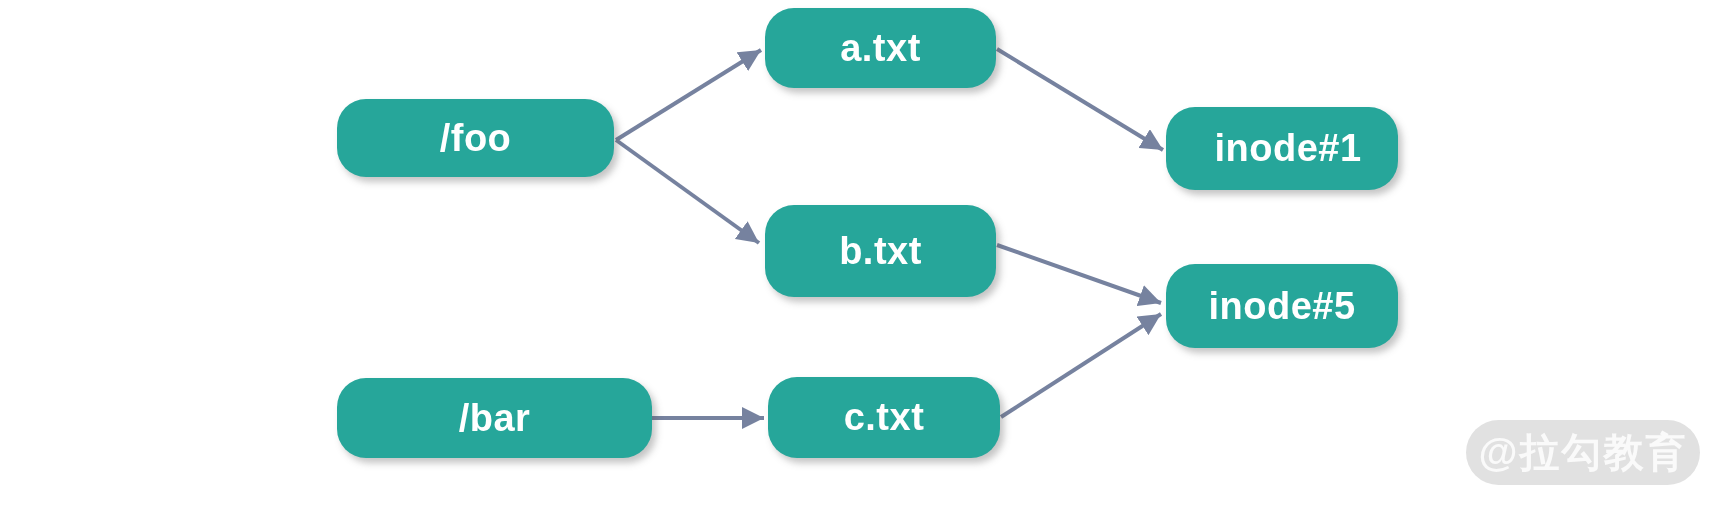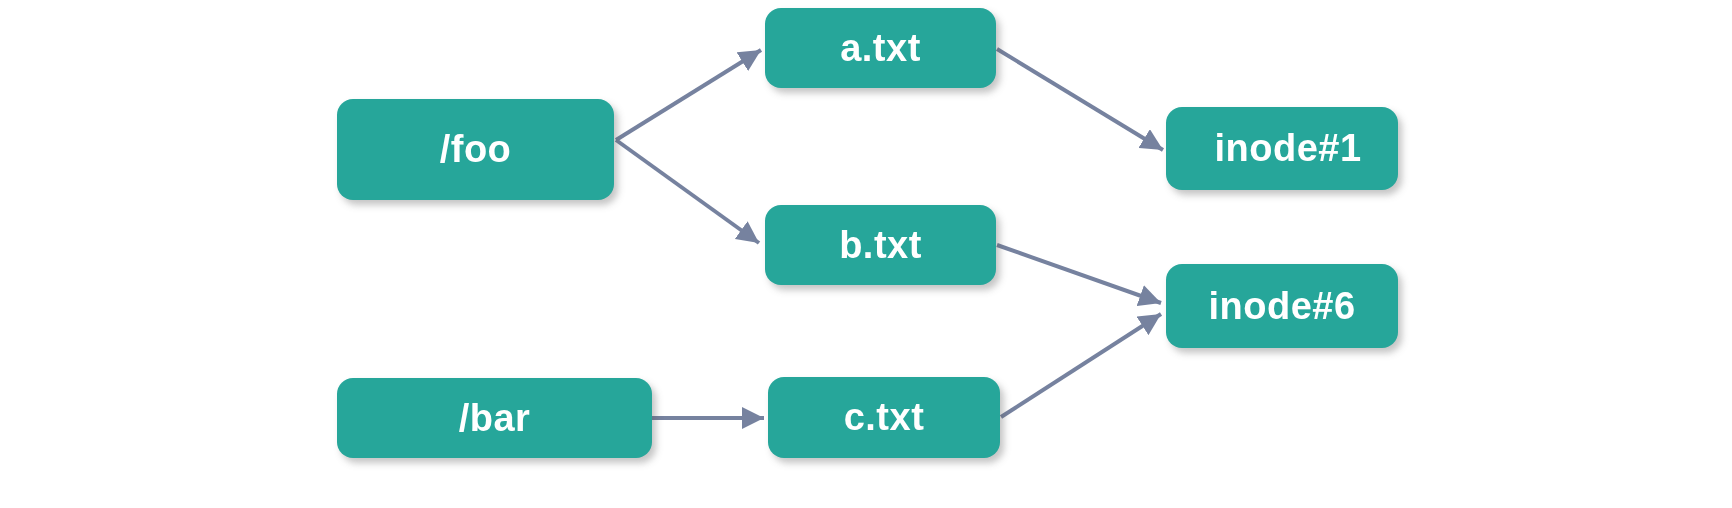--- a/index.html
+++ b/index.html
@@ -23,21 +23,21 @@
     height: 100%;
     display: block;
   }
   .node {
     position: absolute;
     display: flex;
     align-items: center;
     justify-content: center;
     background: var(--node-fill, #26a69a);
     color: var(--node-text, #ffffff);
-    border-radius: 16px;
+    border-radius: 29px;
     font-size: 38px;
     font-weight: bold;
     letter-spacing: 0.5px;
     box-shadow: 4px 5px 7px rgba(90, 90, 90, 0.35);
     box-sizing: border-box;
   }
   .watermark {
     position: absolute;
     display: flex;
     align-items: center;
@@ -66,37 +66,40 @@
         <line x1="616" y1="140" x2="761" y2="50" stroke="#76829f" stroke-width="4" marker-end="url(#arrowhead)"></line>
         <line x1="616" y1="140" x2="759" y2="243" stroke="#76829f" stroke-width="4" marker-end="url(#arrowhead)"></line>
         <line x1="997" y1="49" x2="1163" y2="150" stroke="#76829f" stroke-width="4" marker-end="url(#arrowhead)"></line>
         <line x1="997" y1="245" x2="1161" y2="303" stroke="#76829f" stroke-width="4" marker-end="url(#arrowhead)"></line>
         <line x1="1001" y1="417" x2="1161" y2="314" stroke="#76829f" stroke-width="4" marker-end="url(#arrowhead)"></line>
         <line x1="613" y1="418" x2="764" y2="418" stroke="#76829f" stroke-width="4" marker-end="url(#arrowhead)"></line>
       </g>
   </svg>
 
   <div>
-      <div class="node" style="left: 337px; top: 99px; width: 277px; height: 101px;">
+      <div class="node" style="left: 337px; top: 99px; width: 277px; height: 78px;">
         <span>/foo</span>
       </div>
       <div class="node" style="left: 765px; top: 8px; width: 231px; height: 80px;">
         <span>a.txt</span>
       </div>
-      <div class="node" style="left: 765px; top: 205px; width: 231px; height: 80px;">
+      <div class="node" style="left: 765px; top: 205px; width: 231px; height: 92px;">
         <span>b.txt</span>
       </div>
       <div class="node" style="left: 1166px; top: 107px; width: 232px; height: 83px; padding-left: 12px;">
         <span>inode#1</span>
       </div>
       <div class="node" style="left: 1166px; top: 264px; width: 232px; height: 84px;">
-        <span>inode#6</span>
+        <span>inode#5</span>
       </div>
       <div class="node" style="left: 337px; top: 378px; width: 315px; height: 80px;">
         <span>/bar</span>
       </div>
       <div class="node" style="left: 768px; top: 377px; width: 232px; height: 81px;">
         <span>c.txt</span>
       </div>
     </div>
 
+  <div class="watermark" style="left: 1466px; top: 420px; width: 234px; height: 65px;">
+    <span>@拉勾教育</span>
+  </div>
 
 </div>
 
 </body></html>

